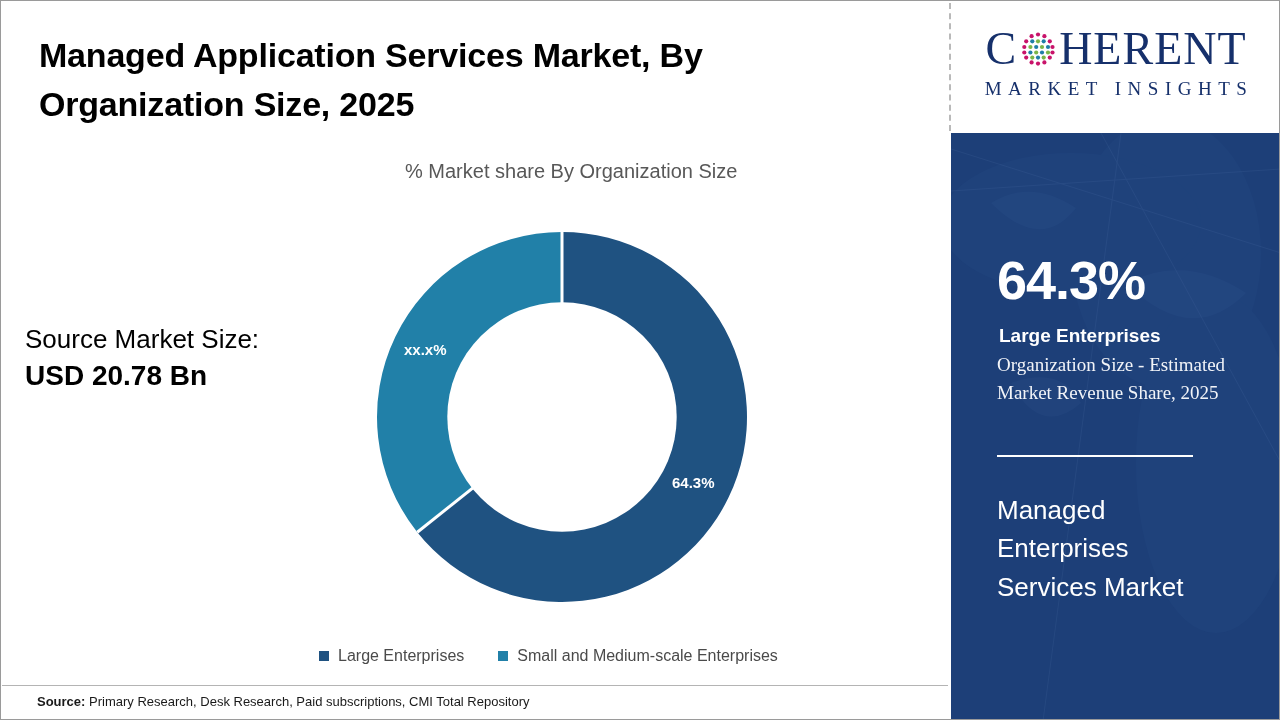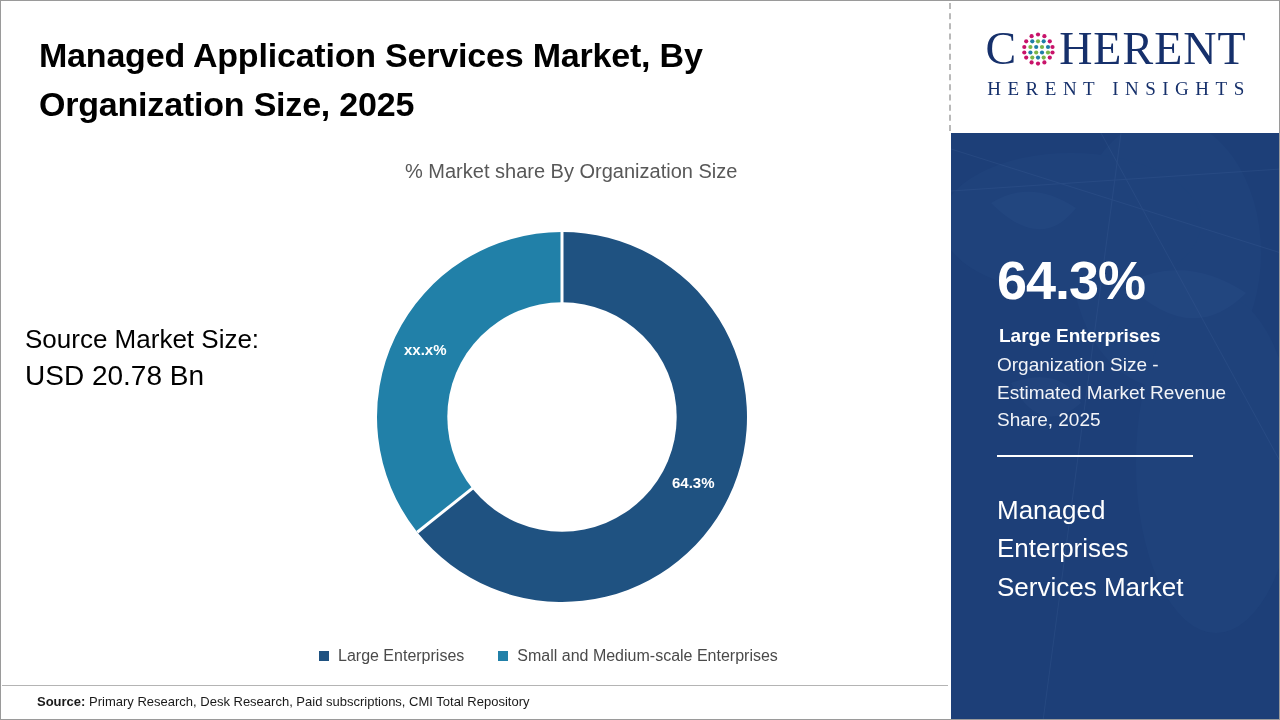--- a/index.html
+++ b/index.html
@@ -57,21 +57,21 @@
   }
   .market-size .ms-label {
     font-size: 26px;
     color: #000000;
     line-height: 1.3;
     font-weight: normal;
   }
   .market-size .ms-value {
     font-size: 28px;
     color: #000000;
-    font-weight: normal;
+    font-weight: bold;
     line-height: 1.35;
   }
 
   
   .donut-wrap {
     position: absolute;
     left: 375px;
     top: 230px;
     width: 372px;
     height: 372px;
@@ -223,20 +223,21 @@
   }
   .stat-desc {
     position: absolute;
     left: 0;
     top: 218px;
     width: 230px;
     font-size: 19px;
     color: #f2f4f8;
     line-height: 1.45;
     font-weight: normal;
+    font-family: Liberation Serif, serif;
   }
   .panel-rule {
     position: absolute;
     left: 46px;
     top: 322px;
     width: 196px;
     height: 2px;
     background: #ffffff;
   }
   .panel-market {
@@ -335,21 +336,21 @@
               <circle cx="25.7" cy="28.6" r="2.1" fill="#7ab648"></circle>
               <circle cx="31.8" cy="28.6" r="2.1" fill="#c8136a"></circle>
               <circle cx="13.6" cy="33.4" r="2.1" fill="#c8136a"></circle>
               <circle cx="20" cy="34.6" r="2.1" fill="#c8136a"></circle>
               <circle cx="26.4" cy="33.4" r="2.1" fill="#c8136a"></circle>
             </g>
           </svg>
         </span>
         <span>HERENT</span>
       </div>
-      <div class="logo-sub">HERENT INSIGHTS</div>
+      <div class="logo-sub">MARKET INSIGHTS</div>
     </div>
   </div>
 
   <div class="right-panel">
     <svg class="panel-bg" width="330" height="588" viewBox="0 0 330 588" preserveAspectRatio="none">
       <rect x="0" y="0" width="330" height="588" fill="#1d3f78"></rect>
       <g opacity="0.32" fill="#2a5390">
         <ellipse cx="215" cy="120" rx="95" ry="135"></ellipse>
         <ellipse cx="265" cy="330" rx="80" ry="170"></ellipse>
         <ellipse cx="120" cy="90" rx="130" ry="70"></ellipse>

